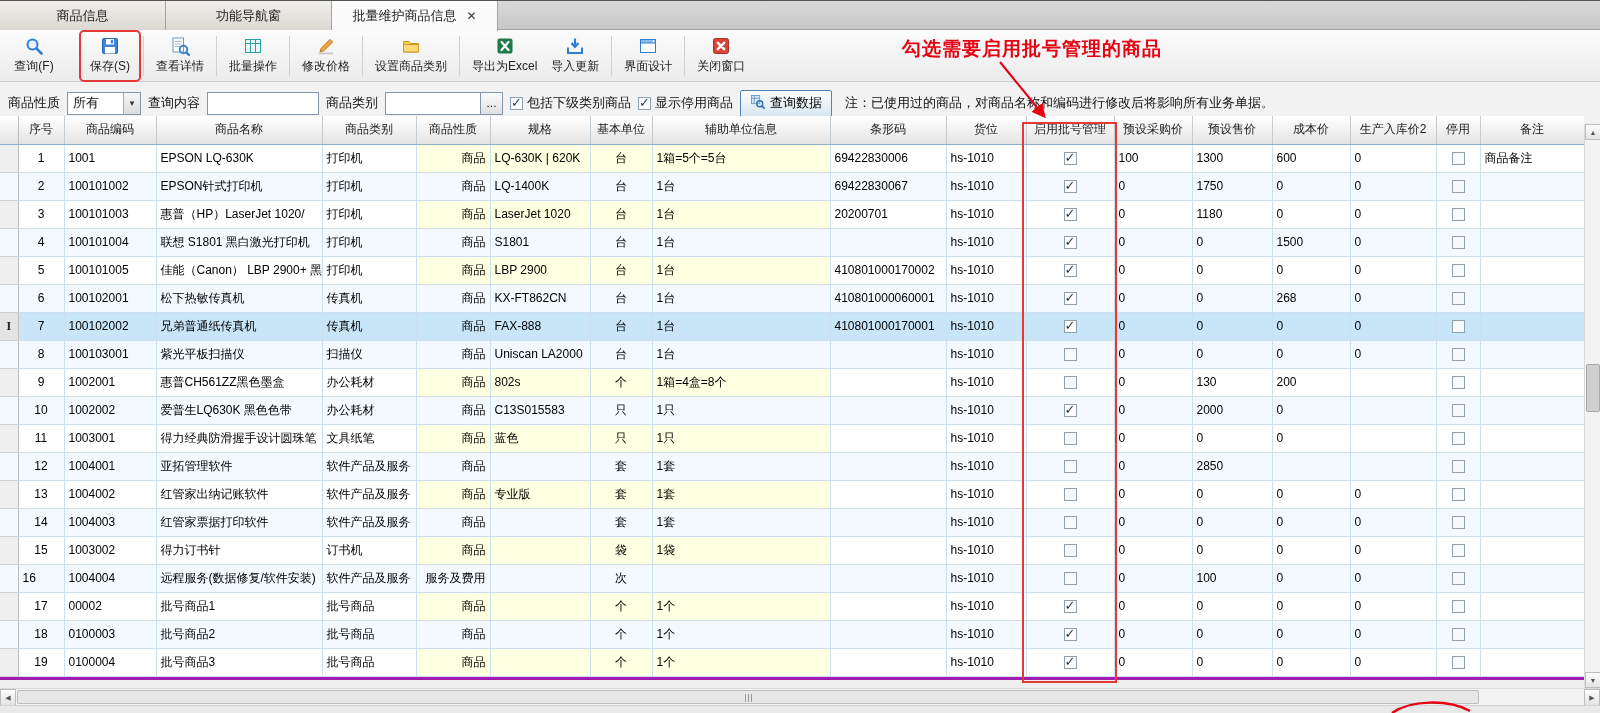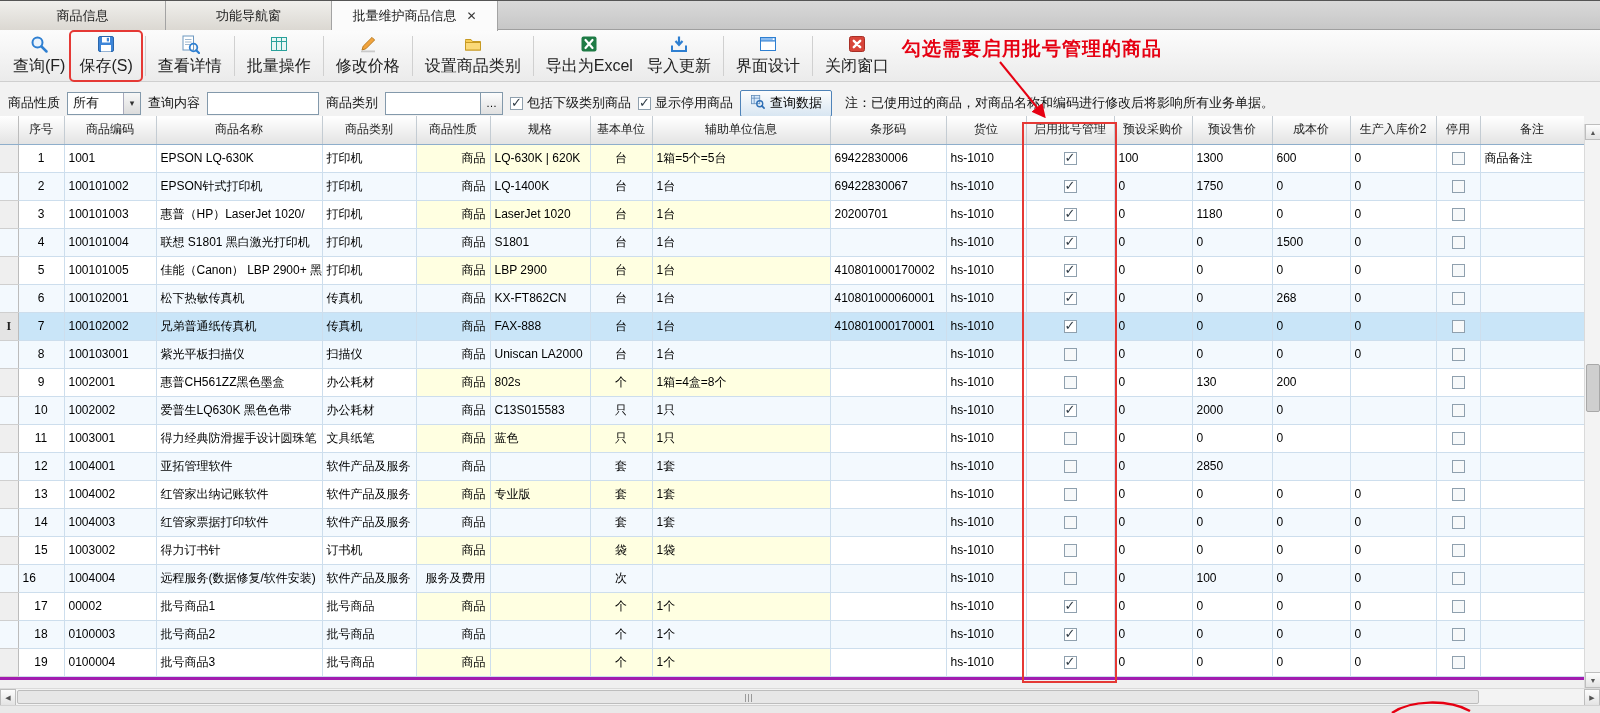--- a/index.html
+++ b/index.html
@@ -15,24 +15,24 @@
     gap:10px; font-size:13px; color:#1a1a1a; background:linear-gradient(#f0efec,#dbd8d2);
     border-right:1px solid #a3a3a3; padding:0 14px; }
   .tab.active { background:#fbfbfb; height:30px; margin-bottom:-1px; z-index:2; }
   .tclose { font-size:12px; color:#333; }
 
   
   .toolbar { position:absolute; left:0; top:30px; width:1600px; height:52px;
     background:linear-gradient(#fcfcfc,#ebebeb); border-bottom:1px solid #cfcfcf;
     display:flex; align-items:center; padding:0 6px; }
   .tbtn { display:flex; flex-direction:column; align-items:center; justify-content:center;
-    gap:2px; min-width:56px; height:46px; padding:0 7px; font-size:16px; color:#222; cursor:default; }
+    gap:2px; min-width:56px; height:46px; padding:0 7px; font-size:12px; color:#222; cursor:default; }
   .tbtn .ticon { width:20px; height:20px; }
   .tbtn .ticon svg { width:20px; height:20px; display:block; }
-  .tbtn.annotated { outline:2px solid #e53935; outline-offset:1px; border-radius:2px; }
+  .tbtn.annotated { outline:2px solid #e53935; outline-offset:1px; border-radius:2px;margin-left:20px; }
   .tsep { width:1px; height:40px; background:#d0d0d0; margin:0 5px; }
 
   
   .filterbar { position:absolute; left:0; top:82px; width:1600px; height:42px;
     background:#f2f2f2; display:flex; align-items:center; gap:7px; padding:0 8px; font-size:13px; color:#111; }
   .combo { width:74px; height:23px; border:1px solid #8399ab; background:#fff;
     display:flex; align-items:center; justify-content:space-between; padding-left:5px; }
   .combo-arrow { width:17px; height:21px; background:linear-gradient(#f7f7f7,#dcdcdc);
     border-left:1px solid #aab; display:flex; align-items:center; justify-content:center; font-size:9px; color:#333; }
   input.txt { width:112px; height:23px; border:1px solid #8399ab; padding:0 4px; font-size:12px;

